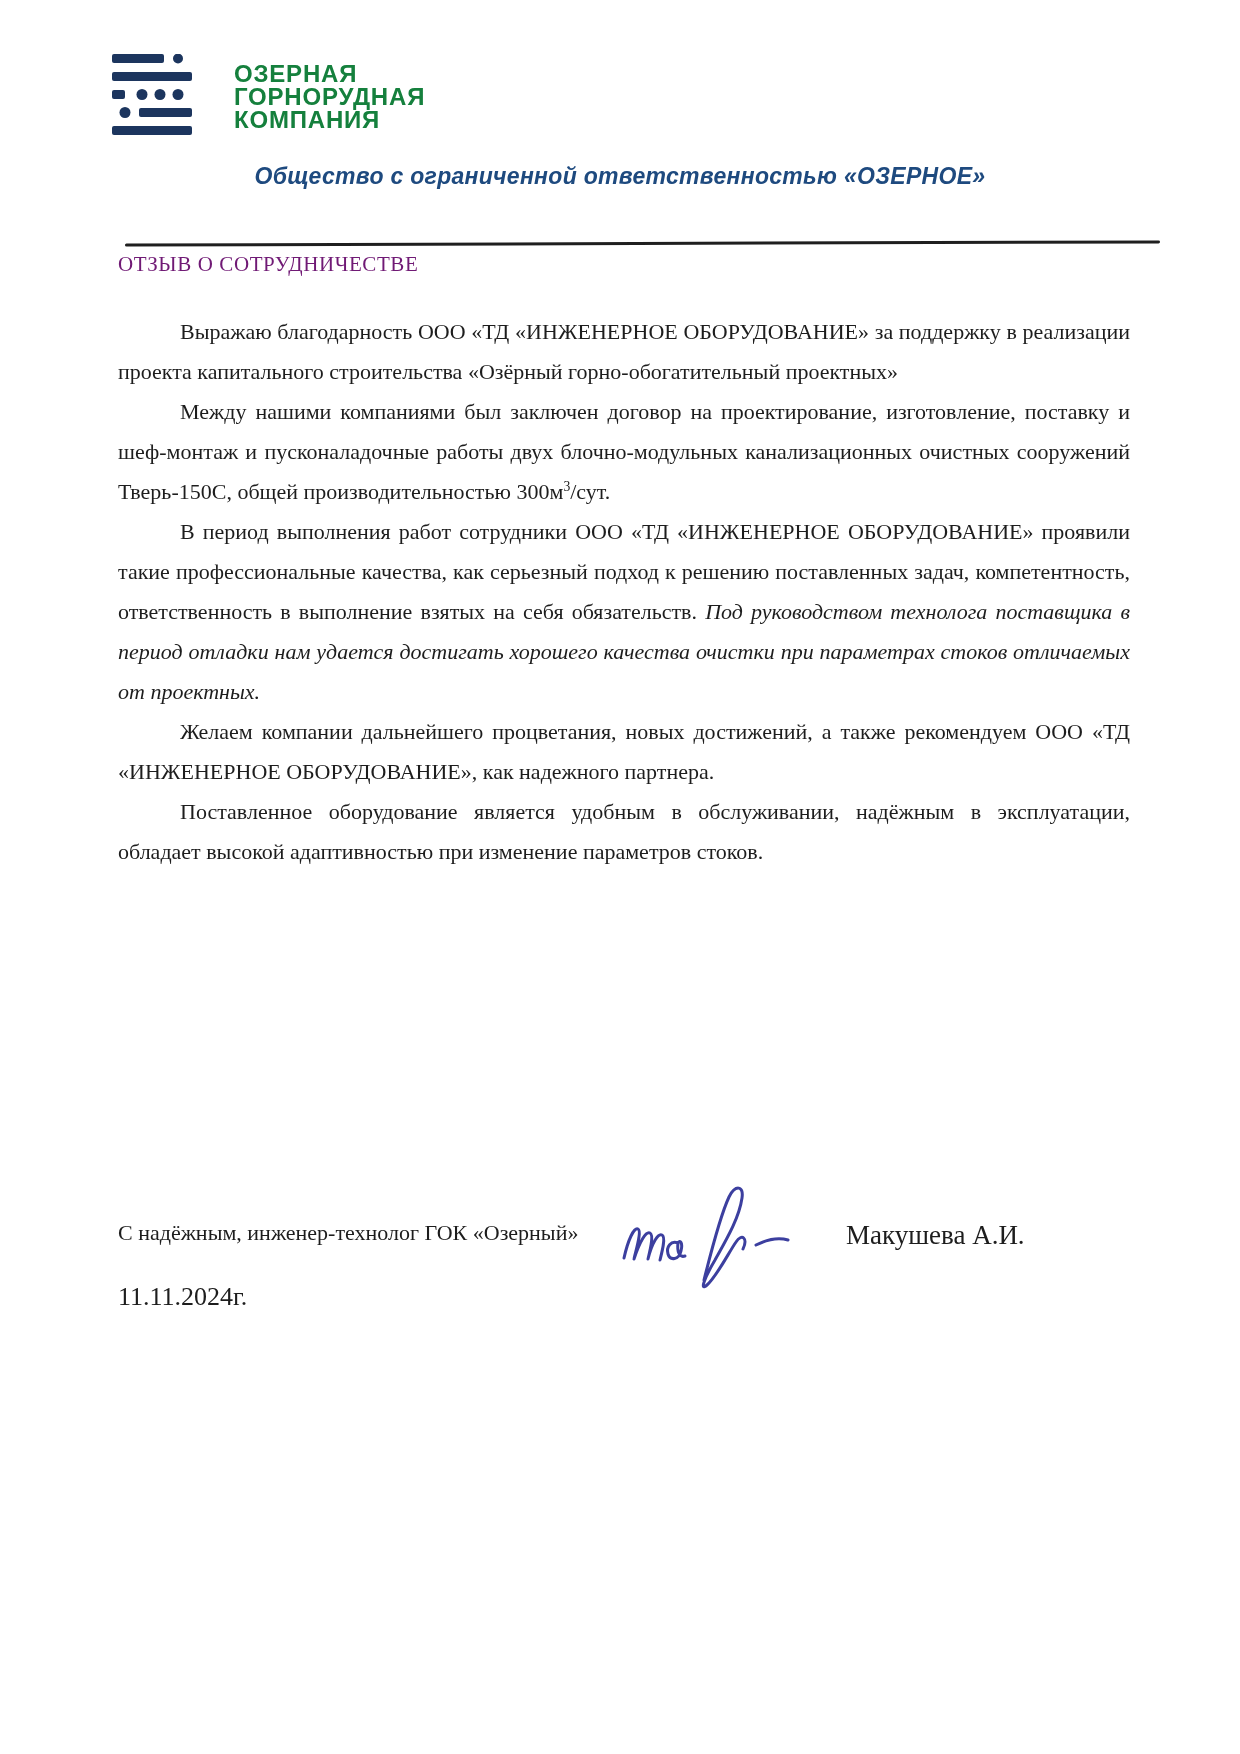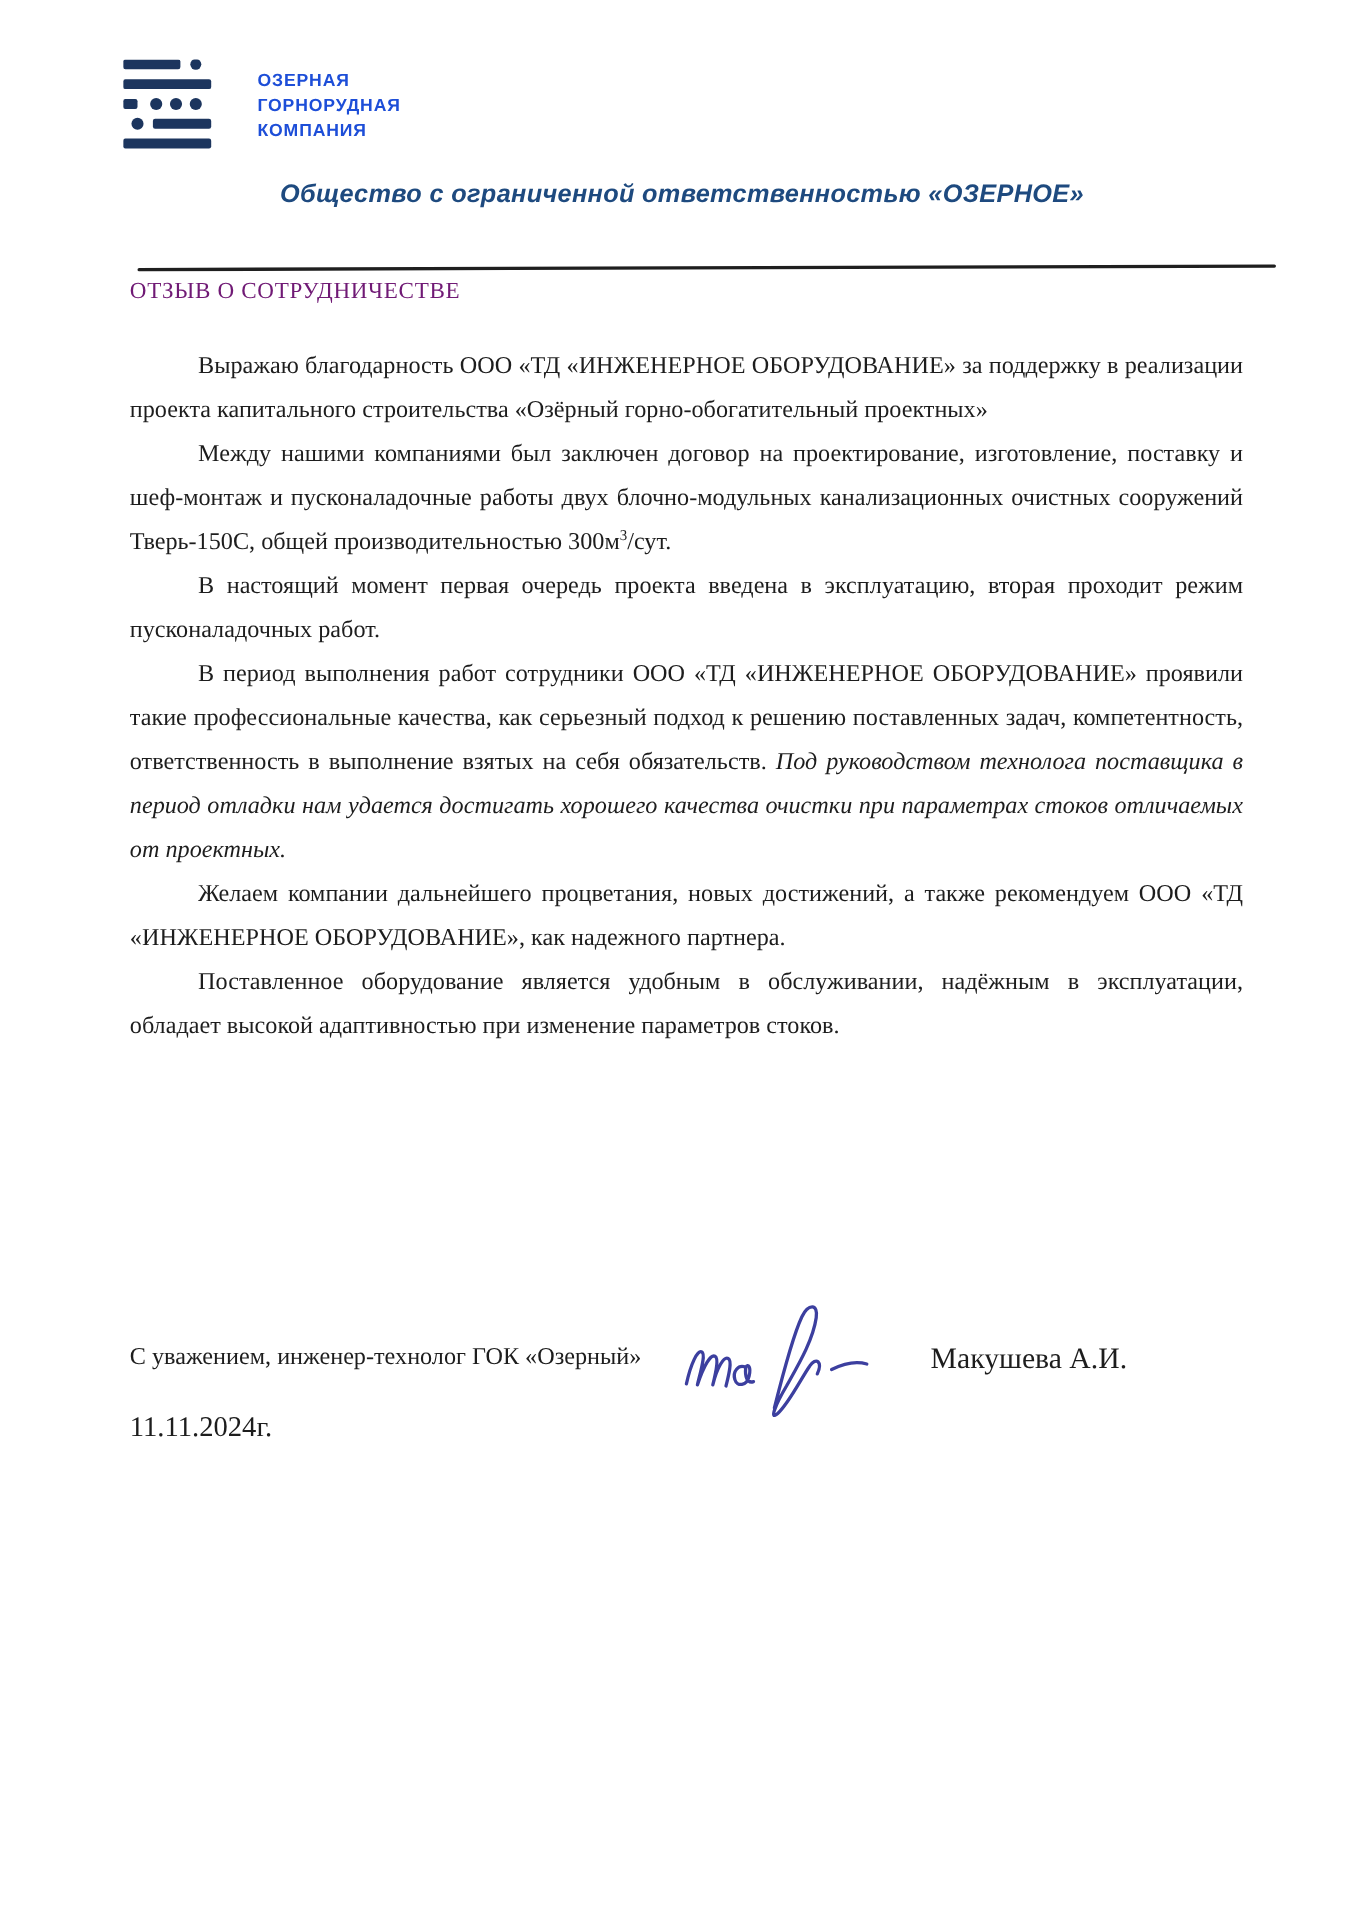--- a/index.html
+++ b/index.html
@@ -14,23 +14,23 @@
   }
   
   .logo{
     position:absolute;top:54px;left:112px;
     display:flex;align-items:center;gap:22px;
   }
   .logo-mark{width:100px;height:84px;display:block;}
   .wordmark{
     font-family:"Liberation Sans", sans-serif;
     font-weight:bold;
-    font-size:16px;line-height:23px;
+    font-size:24px;line-height:23px;
     letter-spacing:0.8px;
-    color:#1d4ed8;
+    color:#15803d;
   }
   .letter-title{
     position:absolute;top:163px;left:0;width:100%;
     text-align:center;
     font-family:"Liberation Sans", sans-serif;
     font-weight:bold;font-style:italic;
     font-size:23px;
     color:#1e4a7f;
     letter-spacing:0.3px;
   }
@@ -96,28 +96,27 @@
 
   <div class="letter-title">Общество с ограниченной ответственностью «ОЗЕРНОЕ»</div>
 
   <div class="header-rule"></div>
 
   <div class="doc-heading">ОТЗЫВ О СОТРУДНИЧЕСТВЕ</div>
 
   <div class="body-text">
       <p class="body-para"><span>Выражаю благодарность ООО «ТД «ИНЖЕНЕРНОЕ ОБОРУДОВАНИЕ» за поддержку в реализации проекта капитального строительства «Озёрный горно-обогатительный проектных»</span></p>
       <p class="body-para"><span>Между нашими компаниями был заключен договор на проектирование, изготовление, поставку и шеф-монтаж и пусконаладочные работы двух блочно-модульных канализационных очистных сооружений Тверь-150С, общей производительностью 300м</span><sup>3</sup><span>/сут.</span></p>
-      <p class="body-para"><span>В настоящий момент первая очередь проекта введена в эксплуатацию, вторая проходит режим пусконаладочных работ.</span></p>
       <p class="body-para"><span>В период выполнения работ сотрудники ООО «ТД «ИНЖЕНЕРНОЕ ОБОРУДОВАНИЕ» проявили такие профессиональные качества, как серьезный подход к решению поставленных задач, компетентность, ответственность в выполнение взятых на себя обязательств.  </span><em>Под руководством технолога поставщика в период отладки нам удается достигать хорошего качества очистки при параметрах стоков отличаемых от проектных.</em></p>
       <p class="body-para"><span>Желаем компании дальнейшего процветания, новых достижений, а также рекомендуем ООО «ТД «ИНЖЕНЕРНОЕ ОБОРУДОВАНИЕ», как надежного партнера.</span></p>
       <p class="body-para"><span>Поставленное оборудование является удобным в обслуживании, надёжным в эксплуатации, обладает высокой адаптивностью при изменение параметров стоков.</span></p>
     </div>
 
   <div class="sig-block">
-    <span class="sig-closing">С уважением, инженер-технолог ГОК «Озерный»</span>
+    <span class="sig-closing">С надёжным, инженер-технолог ГОК «Озерный»</span>
     <svg class="sig-scribble" viewBox="0 0 178 118" aria-hidden="true">
       <g fill="none" stroke="#3c3f9f" stroke-width="3" stroke-linecap="round" stroke-linejoin="round">
         <path d="M8,78 C12,60 18,47 22,49 C26,51 20,70 18,79 C24,61 30,51 34,53 C38,55 34,71 32,79 C36,63 42,53 46,55 C50,57 46,72 44,80"></path>
         <path d="M62,63 C55,60 50,67 52,74 C54,81 63,80 65,71 C67,63 64,59 62,63 C61,71 63,78 69,76"></path>
         <path d="M88,100 C95,72 105,34 113,17 C119,5 128,5 126,18 C123,39 109,62 99,80 C89,97 83,112 91,105 C101,96 113,72 120,62 C126,53 132,58 127,69"></path>
         <path d="M140,65 C150,60 162,57 172,60"></path>
       </g>
     </svg>
     <span class="sig-name">Макушева А.И.</span>
   </div>

